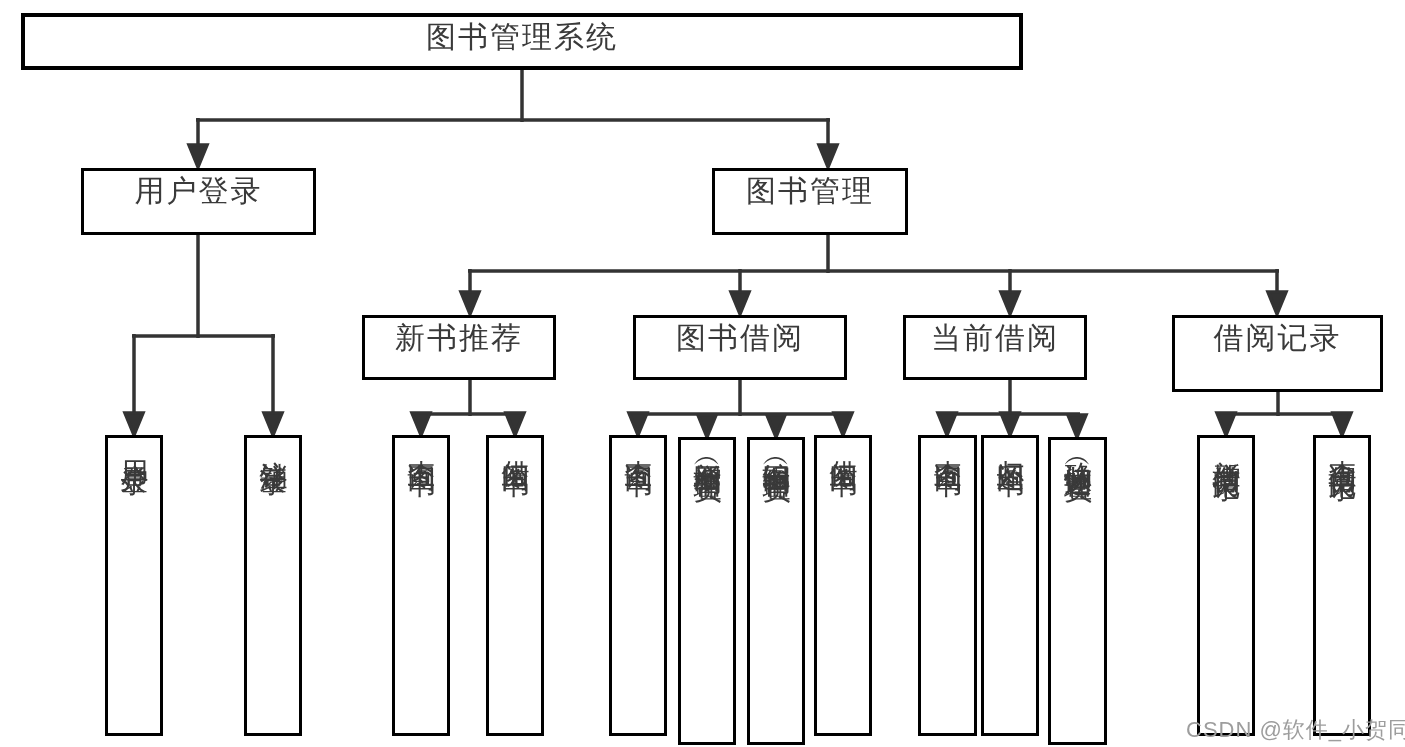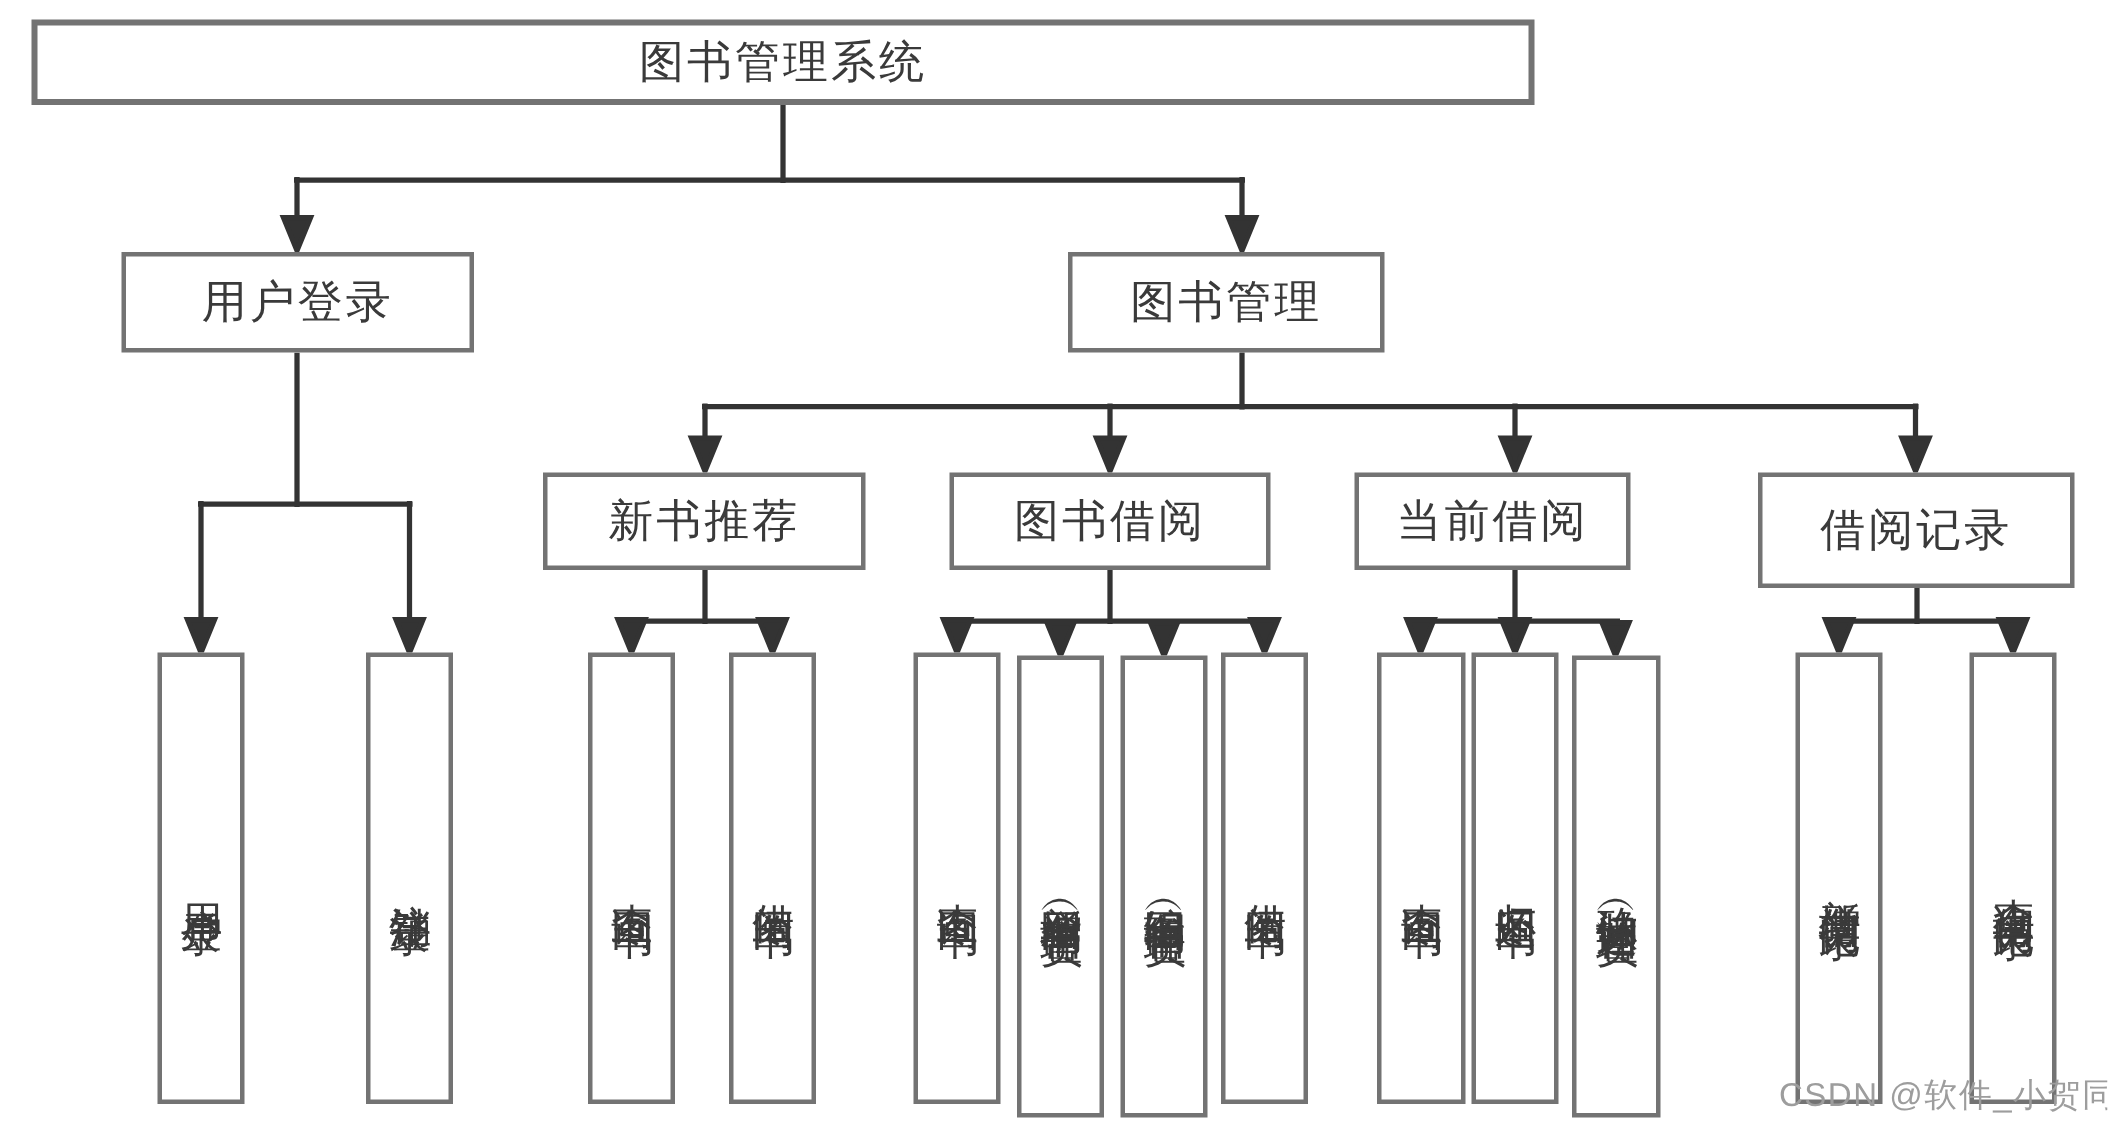--- a/index.html
+++ b/index.html
@@ -19,23 +19,23 @@
     position: absolute;
     left: 0;
     top: 0;
     width: 1405px;
     height: 747px;
   }
   .box {
     position: absolute;
     box-sizing: border-box;
     background: #ffffff;
-    border: 3px solid #737373;
+    border: 3px solid #000000;
     display: flex;
-    align-items: center;
+    align-items: flex-start;
     justify-content: center;
     color: #3a3a3a;
   }
   .box.root-box {
     border-width: 4px;
   }
   .h-label {
     font-size: 30px;
     letter-spacing: 2px;
     white-space: nowrap;
@@ -131,25 +131,25 @@
     </g>
   </svg>
 
   <div class="box root-box" style="left:21px; top:13px; width:1002px; height:57px;">
     <span class="h-label">图书管理系统</span>
   </div>
 
   <div class="box" style="left:81px; top:168px; width:235px; height:67px;">
     <span class="h-label">用户登录</span>
   </div>
-  <div class="box" style="left:712px; top:168px; width:211px; height:67px;">
+  <div class="box" style="left:712px; top:168px; width:196px; height:67px;">
     <span class="h-label">图书管理</span>
   </div>
 
-  <div class="box" style="left:362px; top:315px; width:215px; height:65px;">
+  <div class="box" style="left:362px; top:315px; width:194px; height:65px;">
     <span class="h-label">新书推荐</span>
   </div>
   <div class="box" style="left:633px; top:315px; width:214px; height:65px;">
     <span class="h-label">图书借阅</span>
   </div>
   <div class="box" style="left:903px; top:315px; width:184px; height:65px;">
     <span class="h-label">当前借阅</span>
   </div>
   <div class="box" style="left:1172px; top:315px; width:211px; height:77px;">
     <span class="h-label">借阅记录</span>

